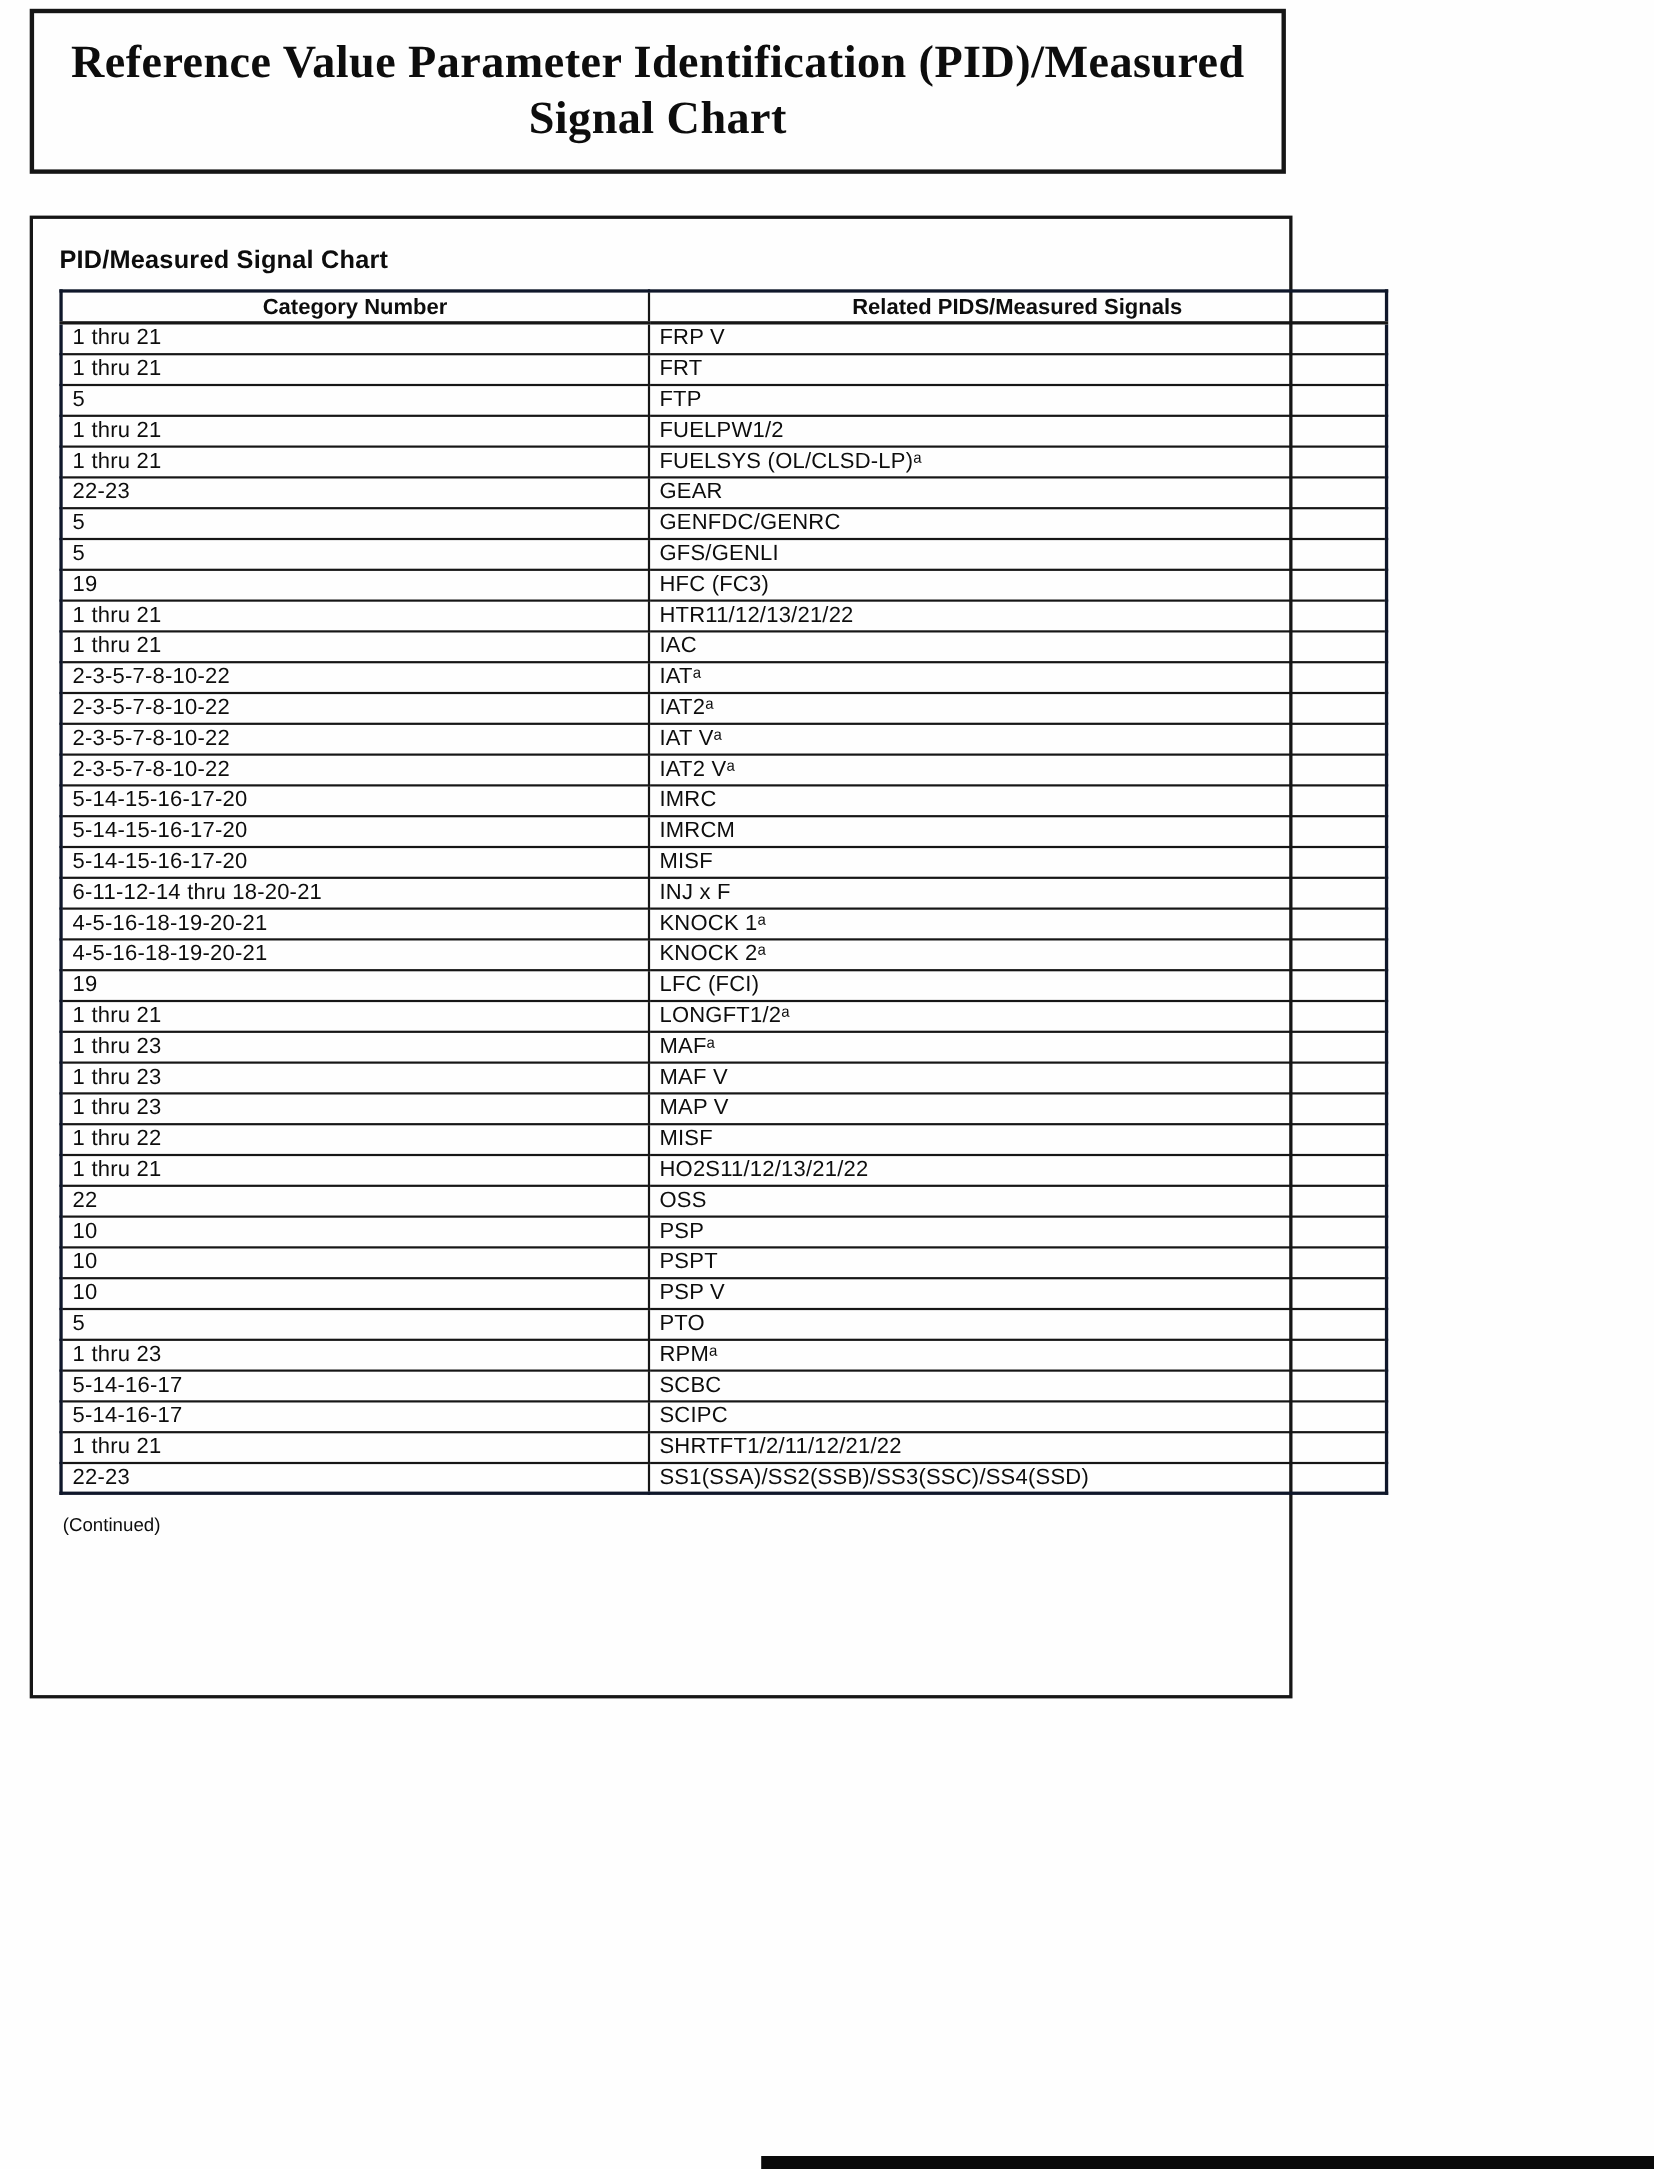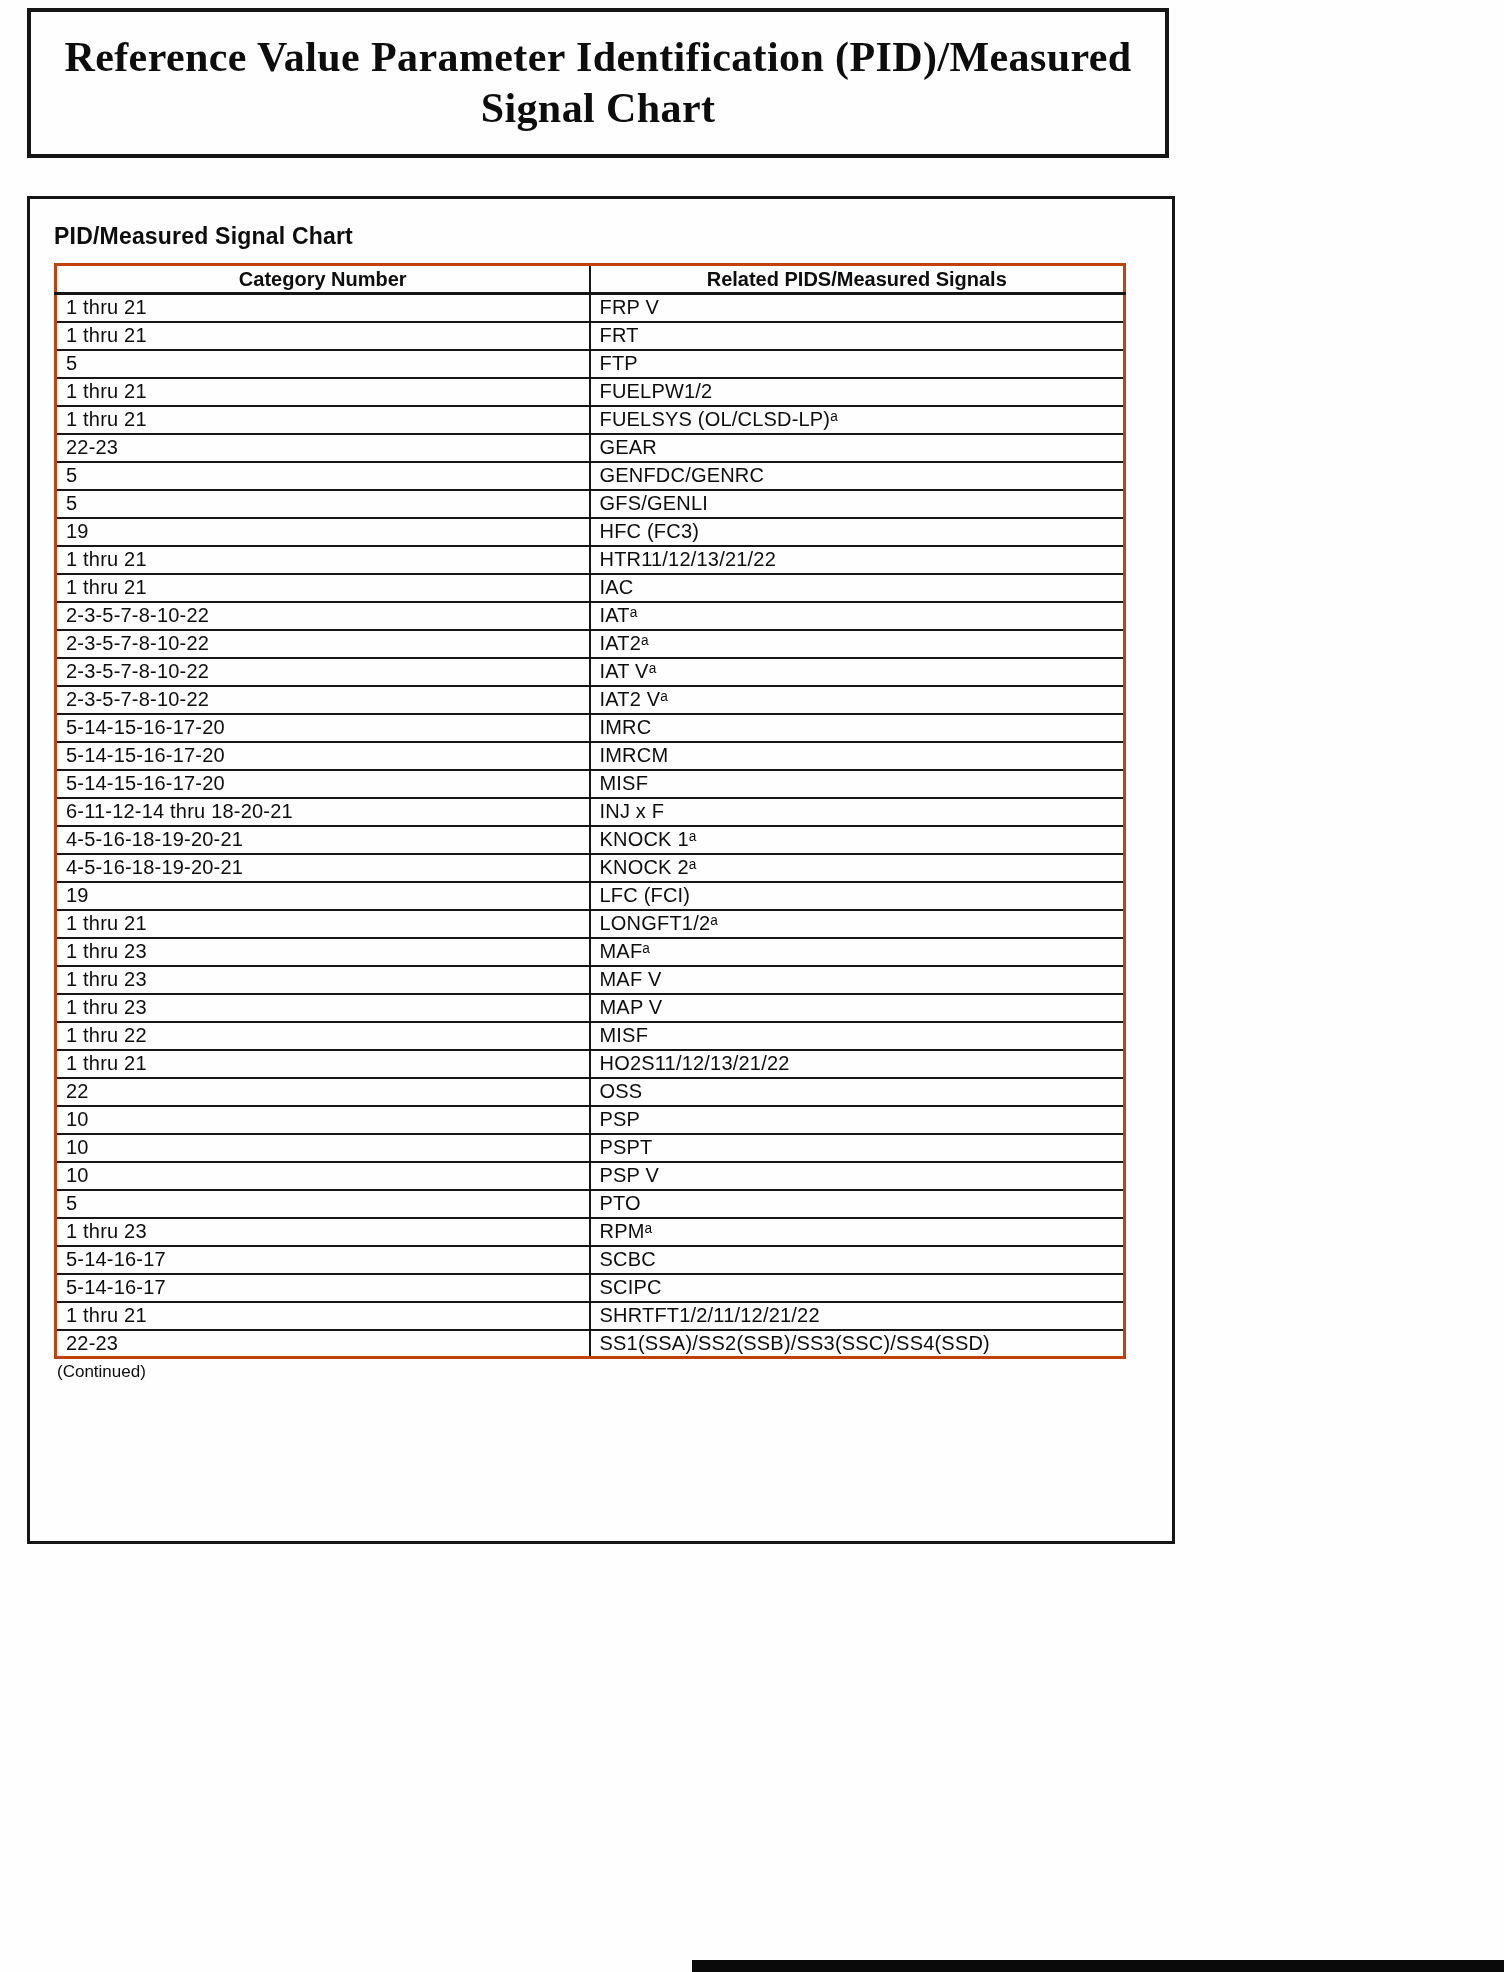--- a/index.html
+++ b/index.html
@@ -43,23 +43,23 @@
   .section-label {
     font-weight:bold;
     font-size:23px;
     letter-spacing:0.2px;
     margin-bottom:13px;
     color:#0d0d0d;
   }
 
   table.pid-table {
     border-collapse:collapse;
-    width:1072px;
+    width:1208px;
     table-layout:fixed;
-    border:3px solid #c2410c;
+    border:3px solid #0f172a;
   }
   .pid-table th, .pid-table td {
     border:2px solid #161616;
     font-size:20px;
     padding:1px 9px;
     height:28px;
     overflow:hidden;
     white-space:nowrap;
     color:#0d0d0d;
   }
@@ -67,21 +67,21 @@
     font-weight:bold;
     text-align:center;
     border-bottom:3px solid #161616;
     height:29px;
   }
   .pid-table th:first-child, .pid-table td:first-child { width:534px; }
   .pid-table td { text-align:left; letter-spacing:0.2px; }
 
   .continued {
     font-size:17px;
-    margin-top:3px;
+    margin-top:18px;
     padding-left:3px;
     color:#0d0d0d;
   }
 
   .bottom-bar {
     position:absolute;
     right:0; bottom:0;
     width:812px; height:12px;
     background:#0a0a0a;
   }

